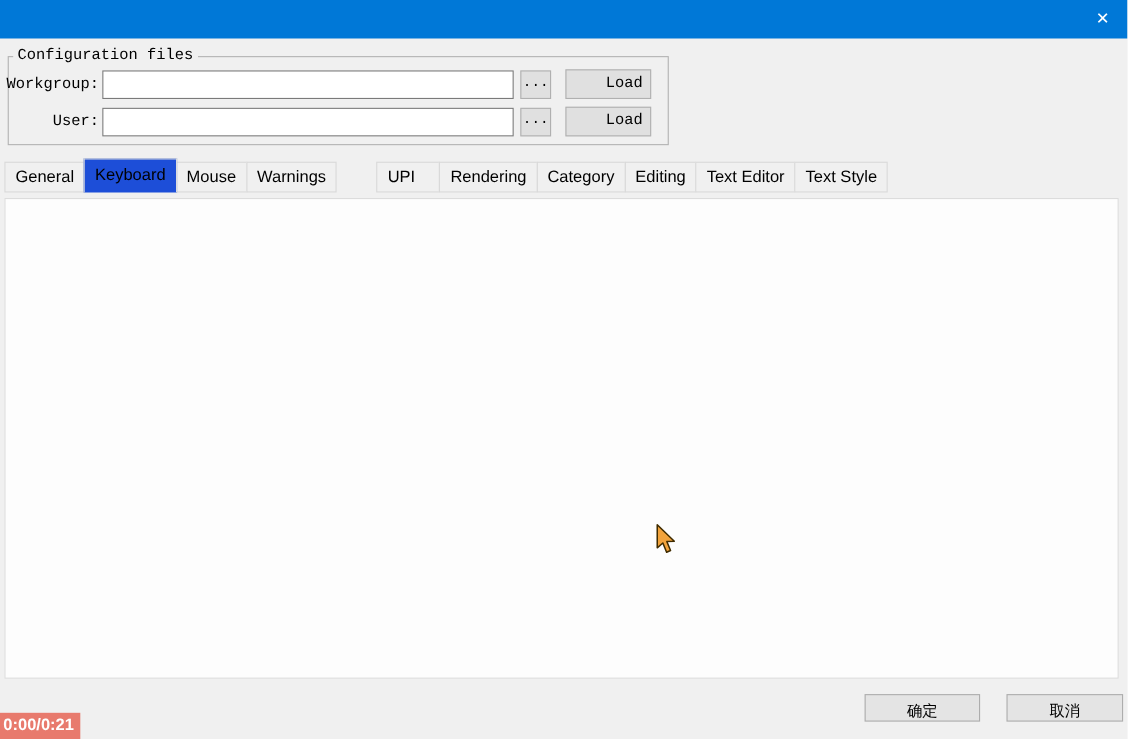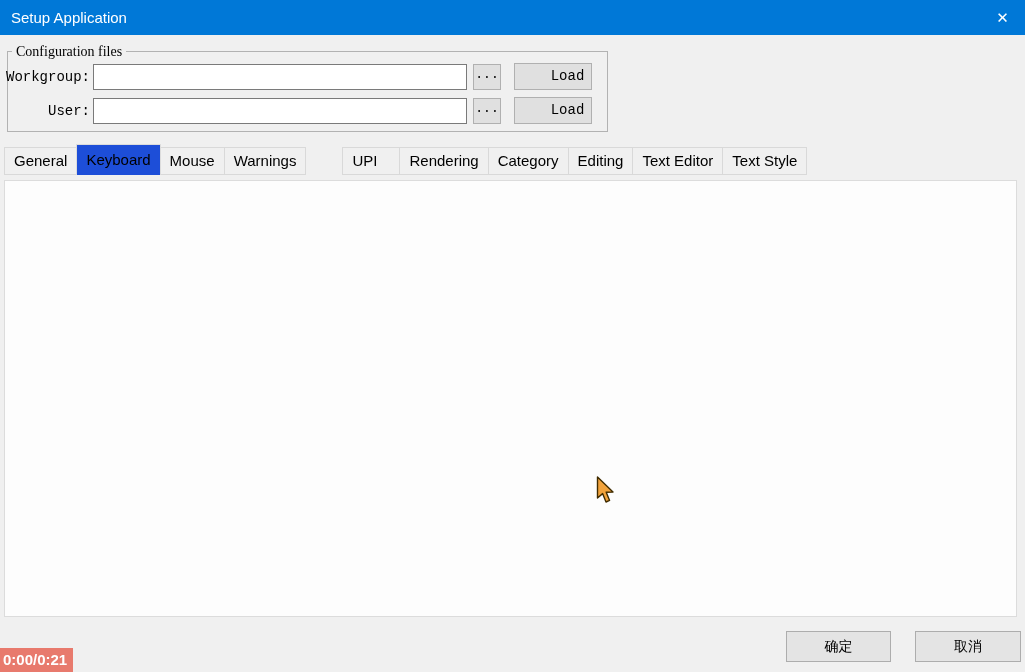--- a/index.html
+++ b/index.html
@@ -25,21 +25,21 @@
     color:#fff; font-size:15px; text-align:center; line-height:35px;
     cursor:default;
   }
   
   .group-box {
     position:absolute; left:7px; top:51px; width:601px; height:81px;
     border:1px solid #b2b2b2;
   }
   .group-legend {
     position:absolute; left:12px; top:44px; background:#f0f0f0;
-    padding:0 4px; font-family:Liberation Serif, serif;
+    padding:0 4px; font-family:Liberation Mono, monospace;
     font-size:14px; line-height:15px;
   }
   .cfg-label {
     position:absolute; width:96px; text-align:right; height:25px; line-height:25px;
     font-family:"Liberation Mono","DejaVu Sans Mono",monospace; font-size:14px;
     left:-6px; overflow:hidden;
   }
   .cfg-input {
     position:absolute; left:93px; width:374px; height:26px;
     border:1px solid #7a7a7a; background:#fff; font-size:13px; padding:0 4px;
@@ -123,38 +123,37 @@
   
   .side-btn {
     position:absolute; left:566px; width:112px; height:31px;
     text-align:center; font-size:15px; line-height:29px;
   }
   .side-btn.disabled { background:#d9d9d9; border:1px solid #c6c6c6; color:#9b9b9b; }
   .side-btn.enabled  { background:#e6e6e6; border:1px solid #7a7a7a; color:#000; }
   .desc-text { position:absolute; left:24px; top:486px; font-size:14.5px; }
   
   .footer-btn {
-    position:absolute; top:631px; height:31px; background:#e4e4e4;
+    position:absolute; top:631px; height:25px; background:#e4e4e4;
     border:1px solid #adadad; text-align:center; line-height:29px; font-size:14px;
   }
   .ok-btn { left:786px; width:105px; }
   .cancel-btn { left:915px; width:106px; }
   
   .timer-badge {
     position:absolute; left:0; top:648px; height:24px; padding:0 6px 0 3px;
     background:#e87a6d; color:#fff; font-size:15px; font-weight:bold; line-height:24px;
   }
   
   .cursor { position:absolute; left:596px; top:476px; z-index:10; }
 </style>
 </head>
 <body>
 
 <div class="titlebar">
-  <span class="title">Setup Application</span>
   <span class="close-btn">✕</span>
 </div>
 
 <div class="group-box"></div>
 <span class="group-legend">Configuration files</span>
 
 <span class="cfg-label" style="top:65px;">Workgroup:</span>
 <input class="cfg-input" style="top: 64px;" value="">
 <div class="mini-btn" style="top:64px;">...</div>
 <div class="load-btn" style="top:63px;">Load</div>

